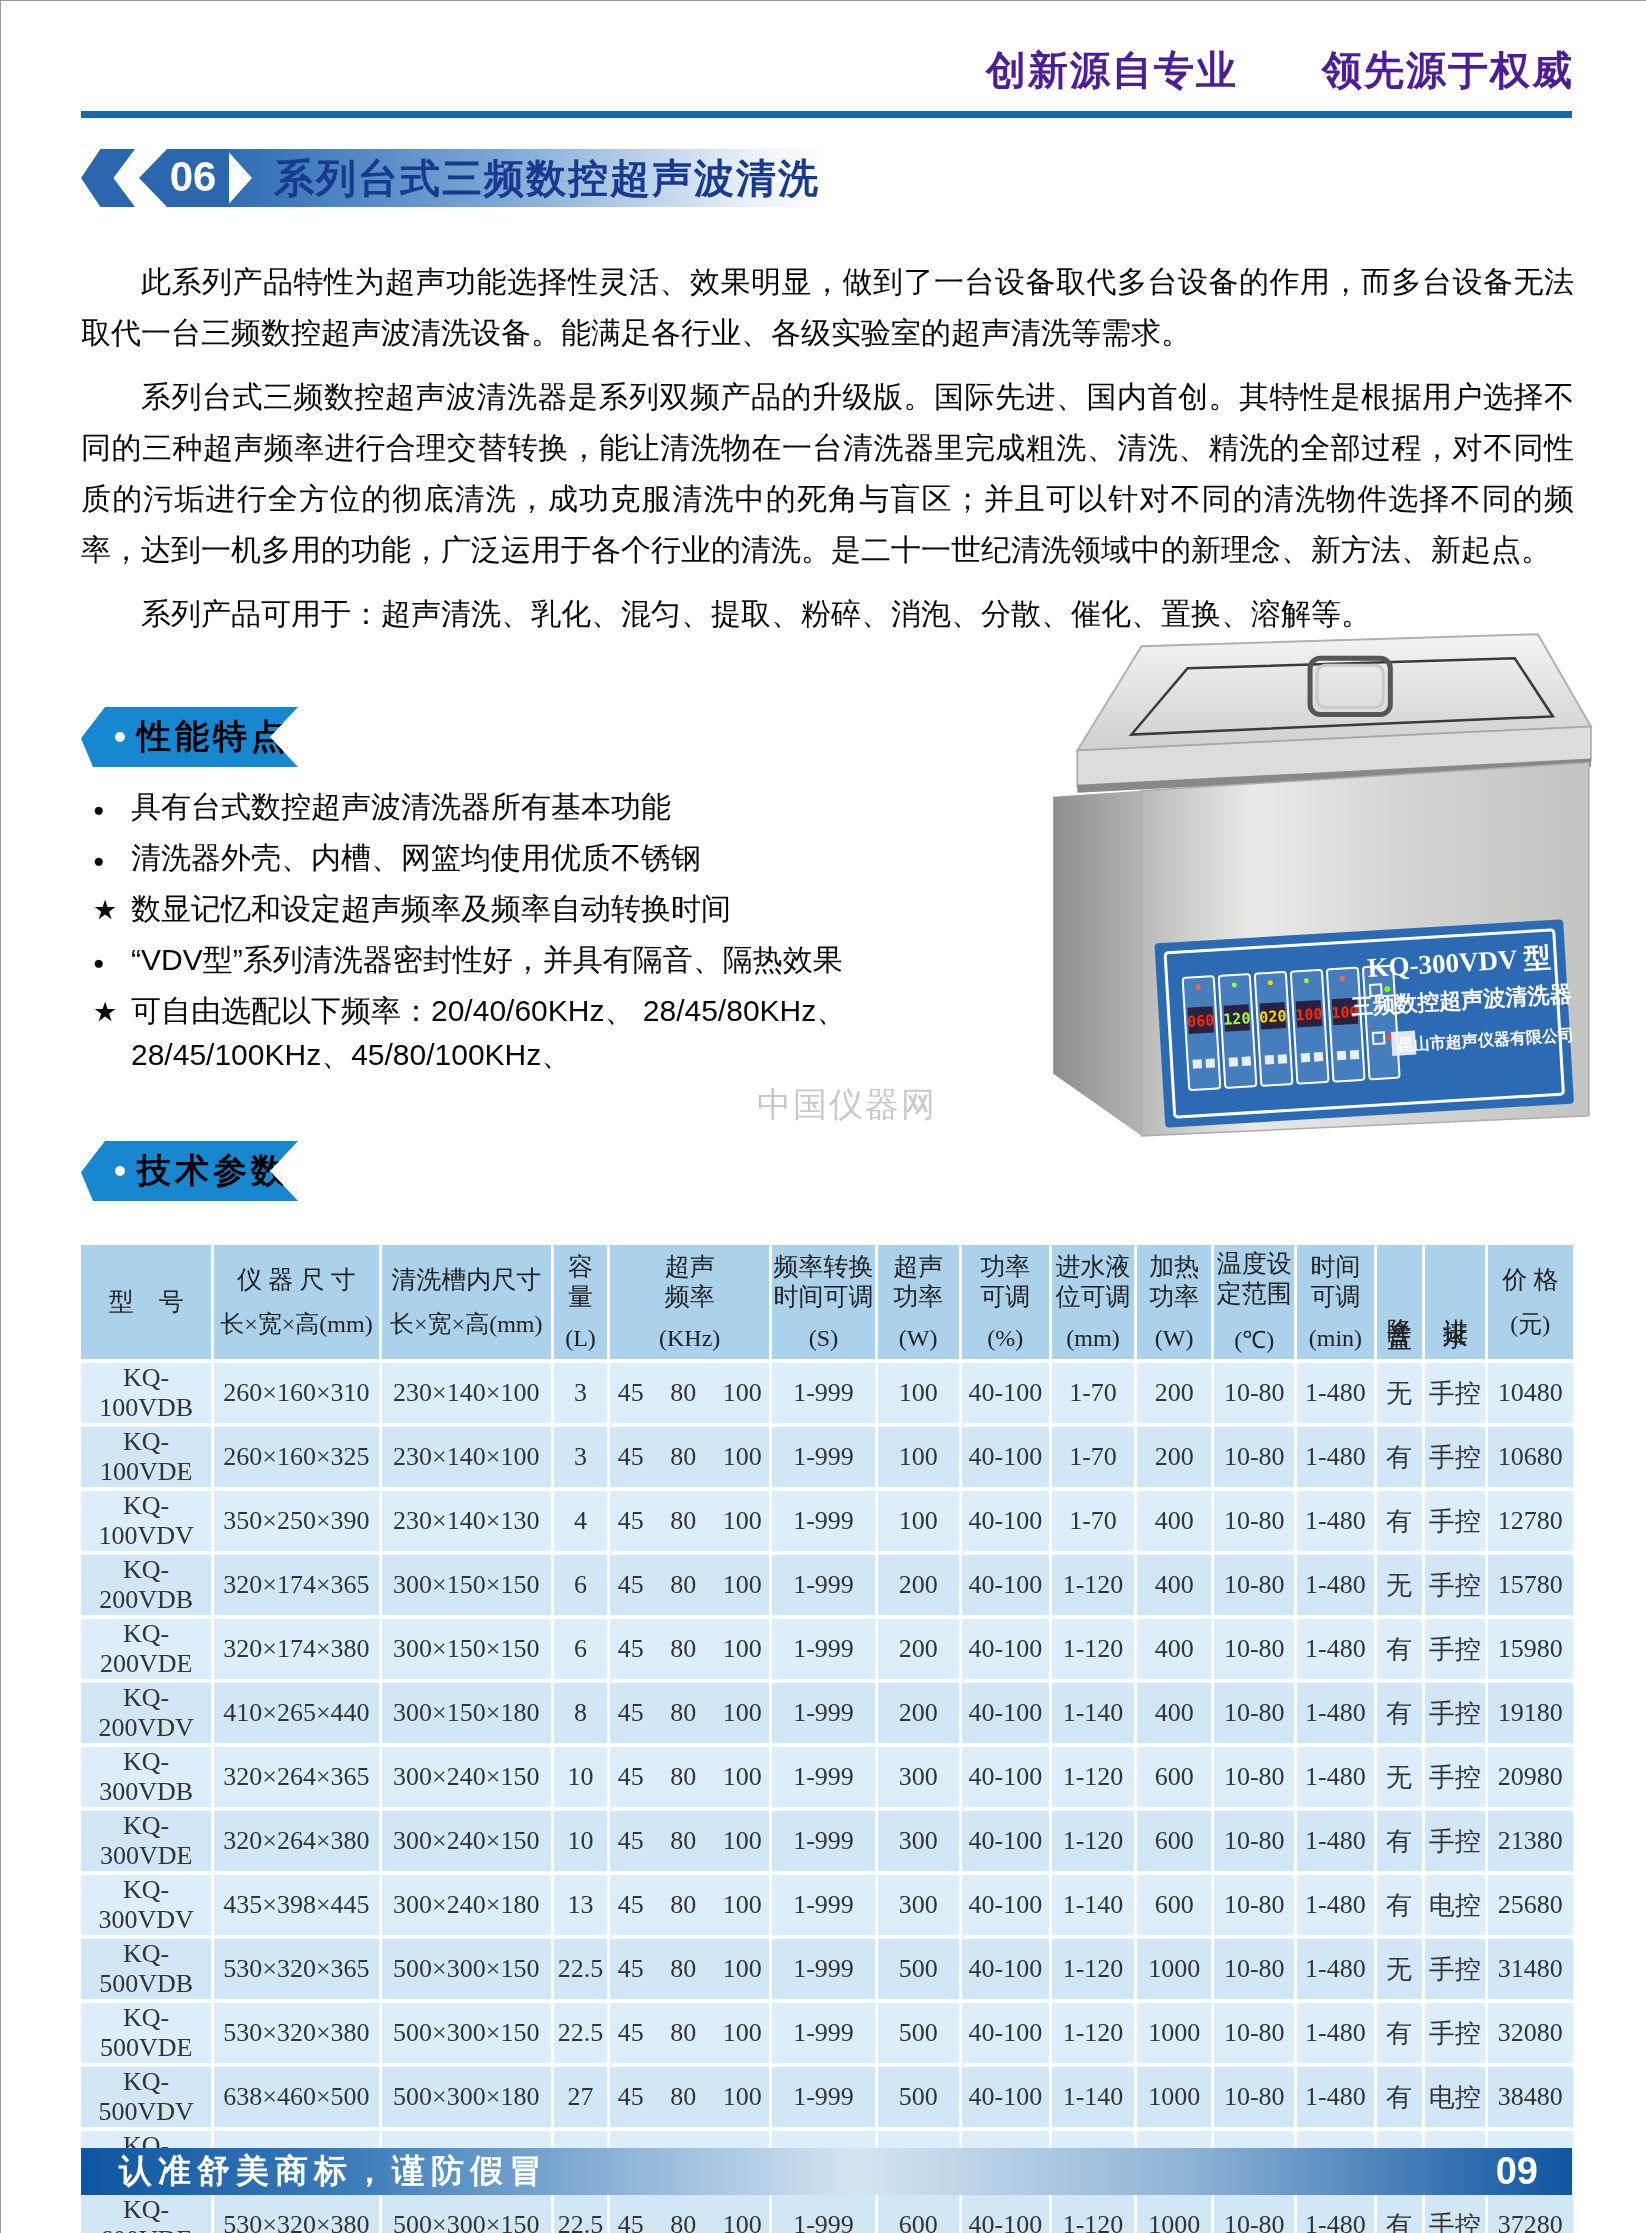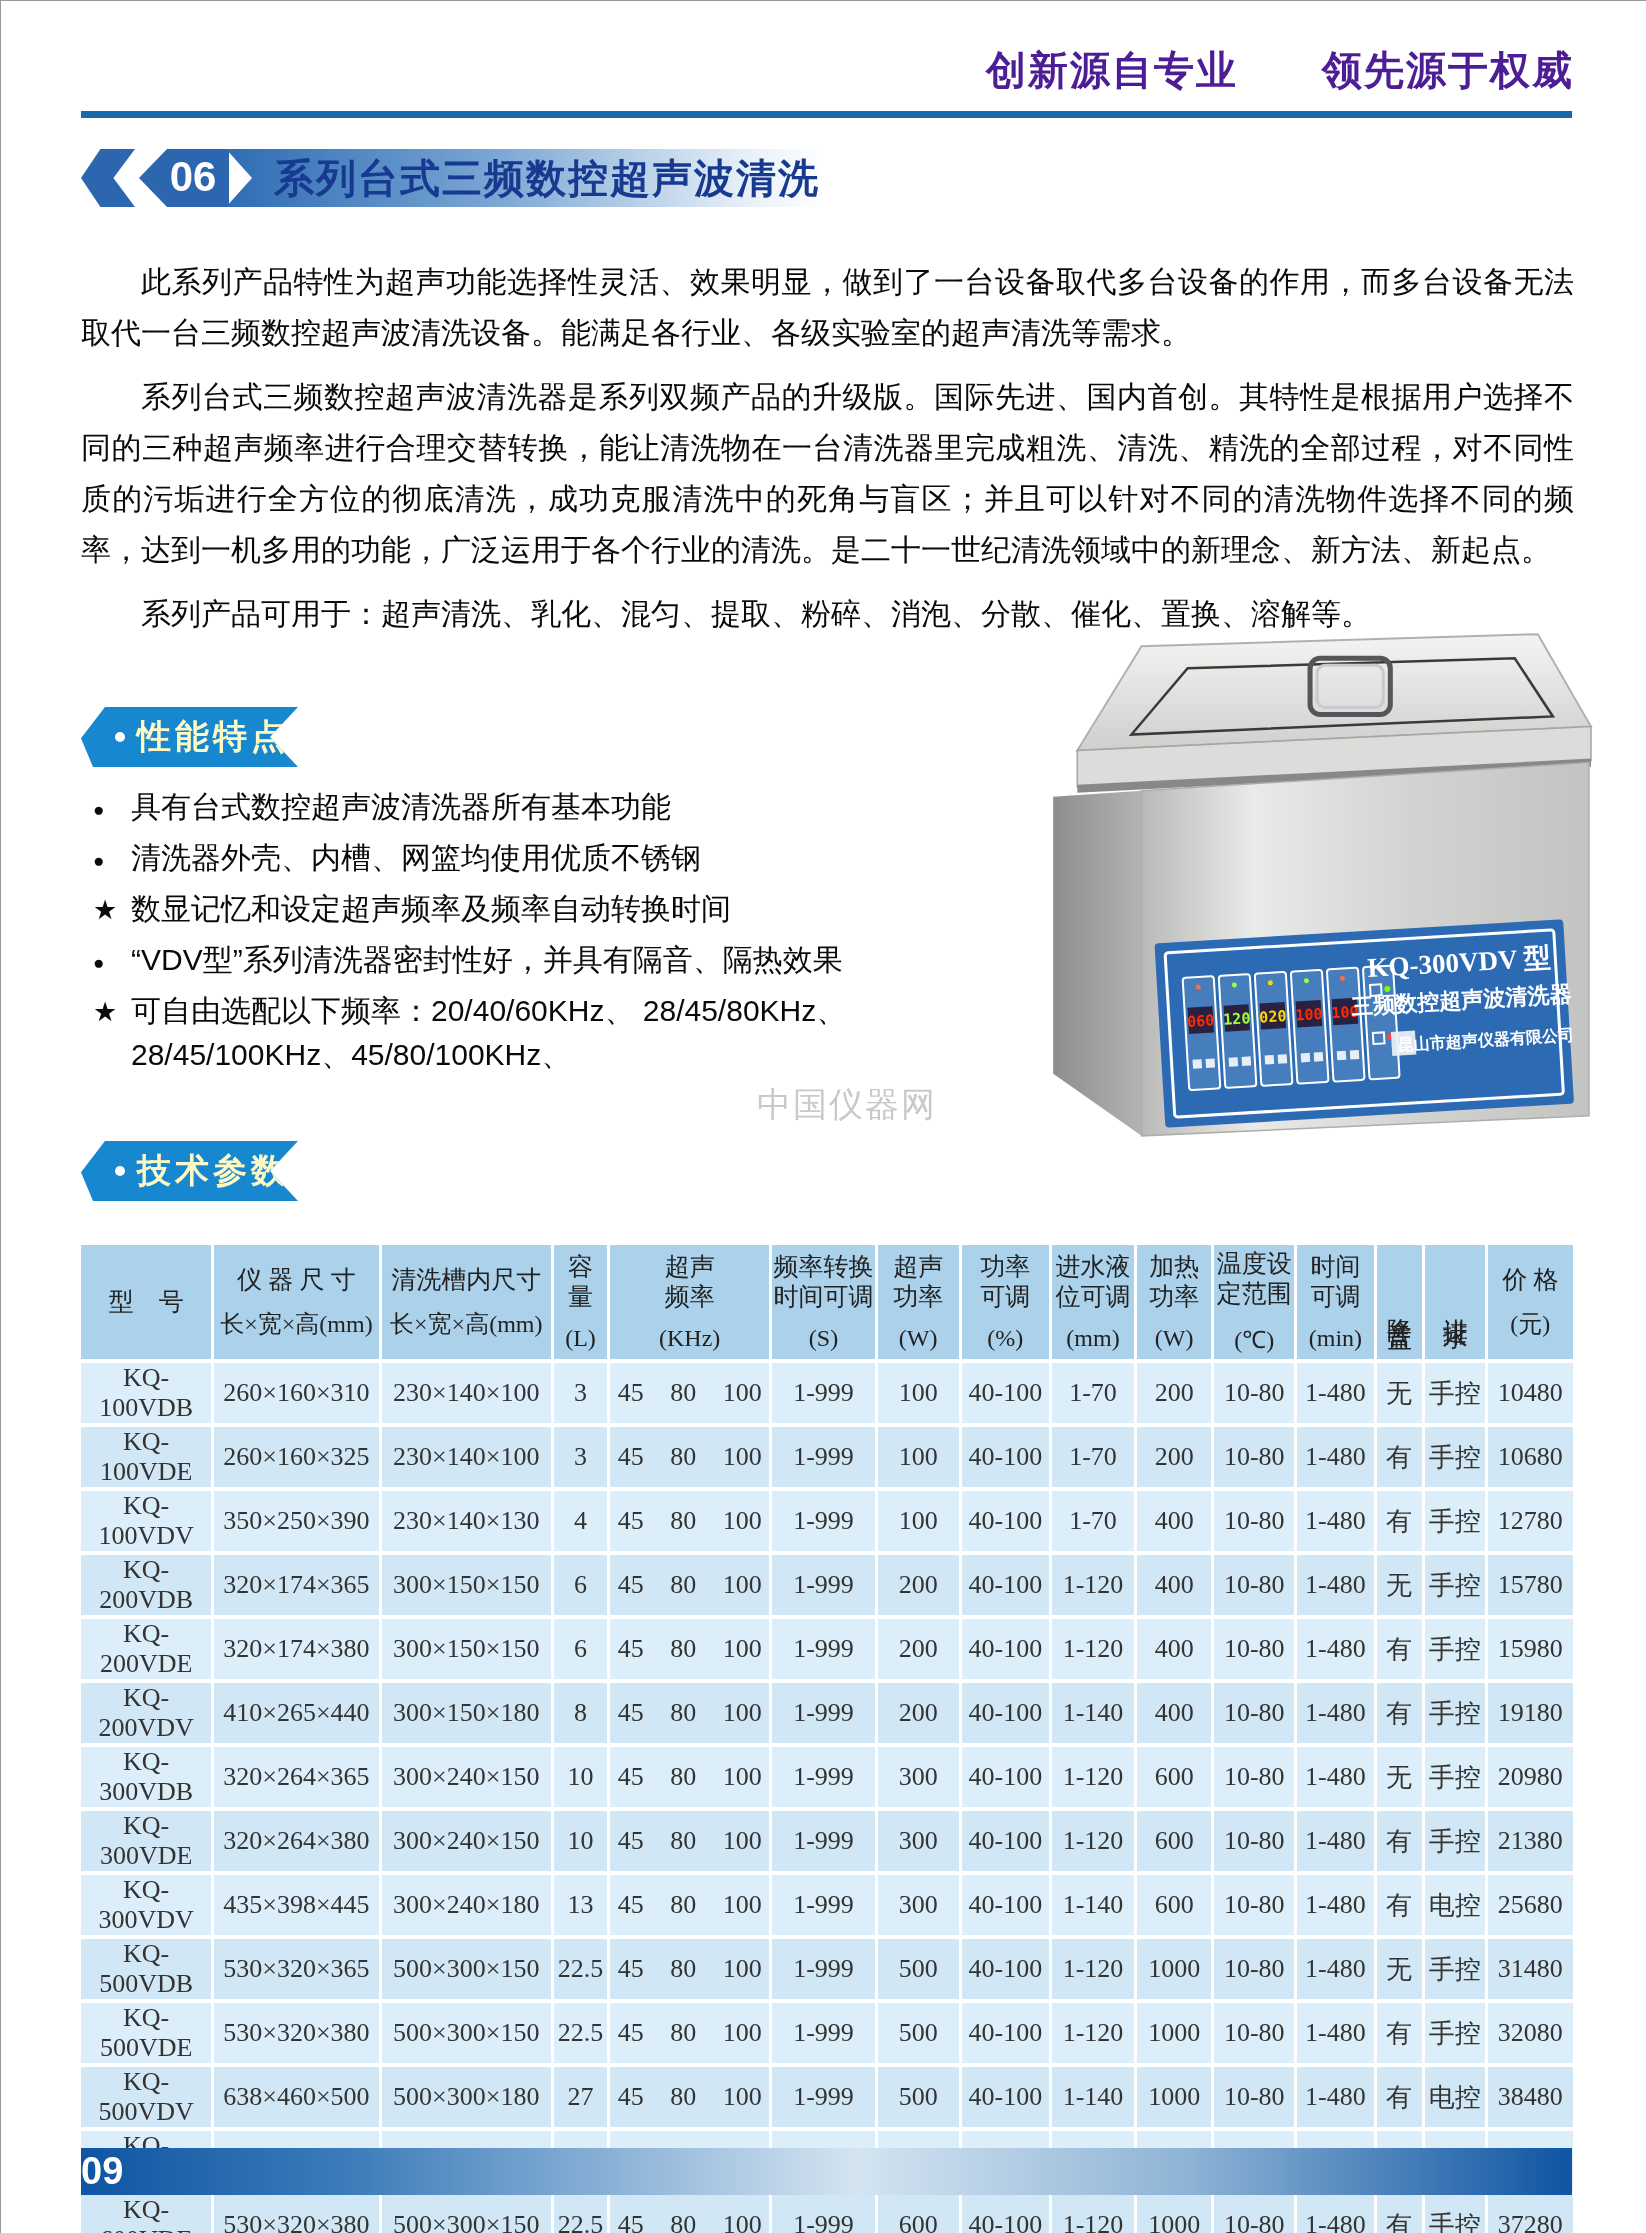--- a/index.html
+++ b/index.html
@@ -28,21 +28,21 @@
 
   
   .intro { position:absolute; top:255px; left:80px; width:1493px; font-size:30px;
            line-height:51px; color:#0a0a0a; text-align:justify; }
   .intro p { text-indent:2em; }
   .intro p + p { margin-top:13px; }
 
   
   .badge { position:absolute; left:80px; width:217px; height:60px; background:#1787d0;
            clip-path:polygon(24px 0, 100% 0, calc(100% - 28px) 50%, 100% 100%, 12px 100%, 0 52%);
-           color:#fef9c3; font-size:34px; font-weight:bold; letter-spacing:4px;
+           color:#000000; font-size:34px; font-weight:bold; letter-spacing:4px;
            display:flex; align-items:center; }
   .badge-dot { width:10px; height:10px; background:#fff; border-radius:50%;
                margin:0 12px 0 34px; flex:0 0 auto; }
   .badge-features { top:706px; }
   .badge-specs { top:1140px; }
 
   
   .features-list { position:absolute; top:789px; left:92px; width:756px; font-size:30px; color:#0a0a0a; }
   .f-item { display:flex; margin-bottom:17px; line-height:34px; }
   .f-marker { width:38px; flex:0 0 auto; }
@@ -555,17 +555,18 @@
             <td>1-480</td>
             <td>有</td>
             <td>手控</td>
             <td>37280</td>
           </tr>
         </tbody>
     </table>
   </div>
 
   <div class="footer-bar">
+    <span class="footer-text">认准舒美商标，谨防假冒</span>
     <span class="footer-page">09</span>
   </div>
 
 </div>
 
 
 </body></html>

